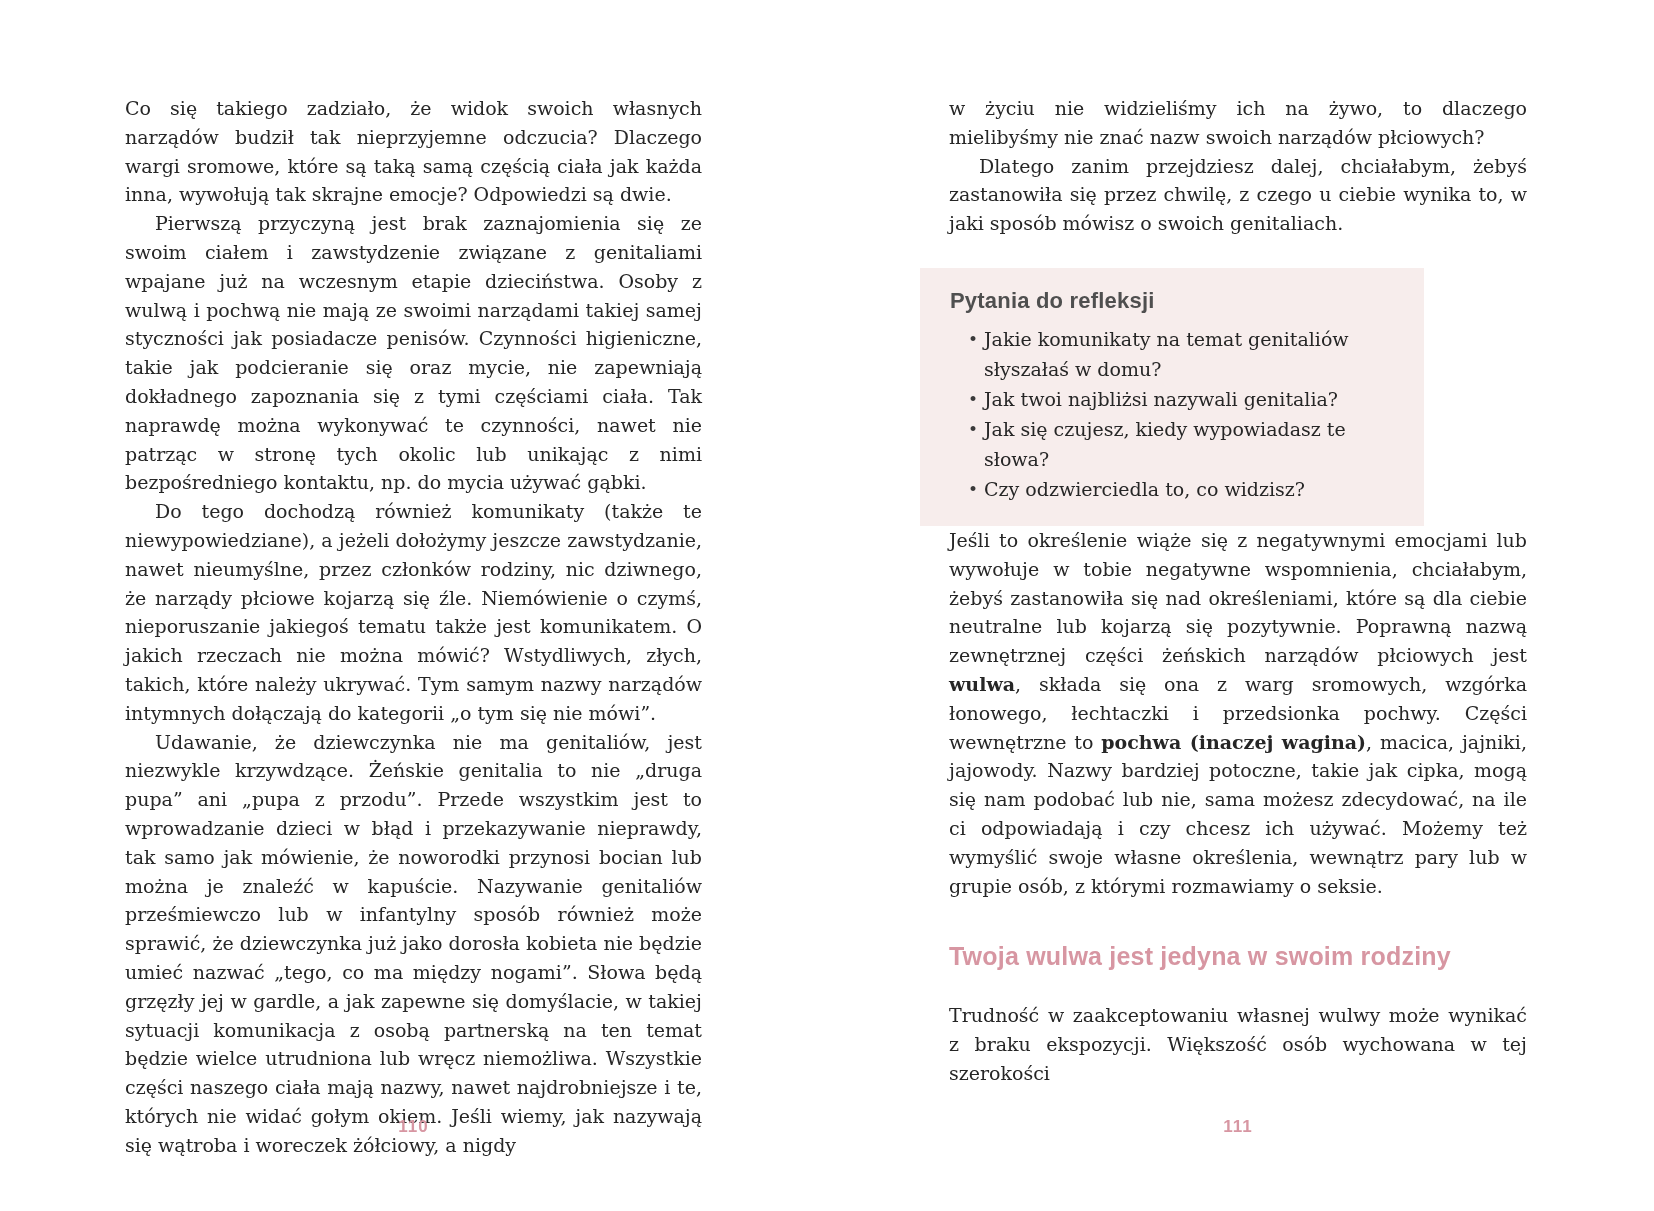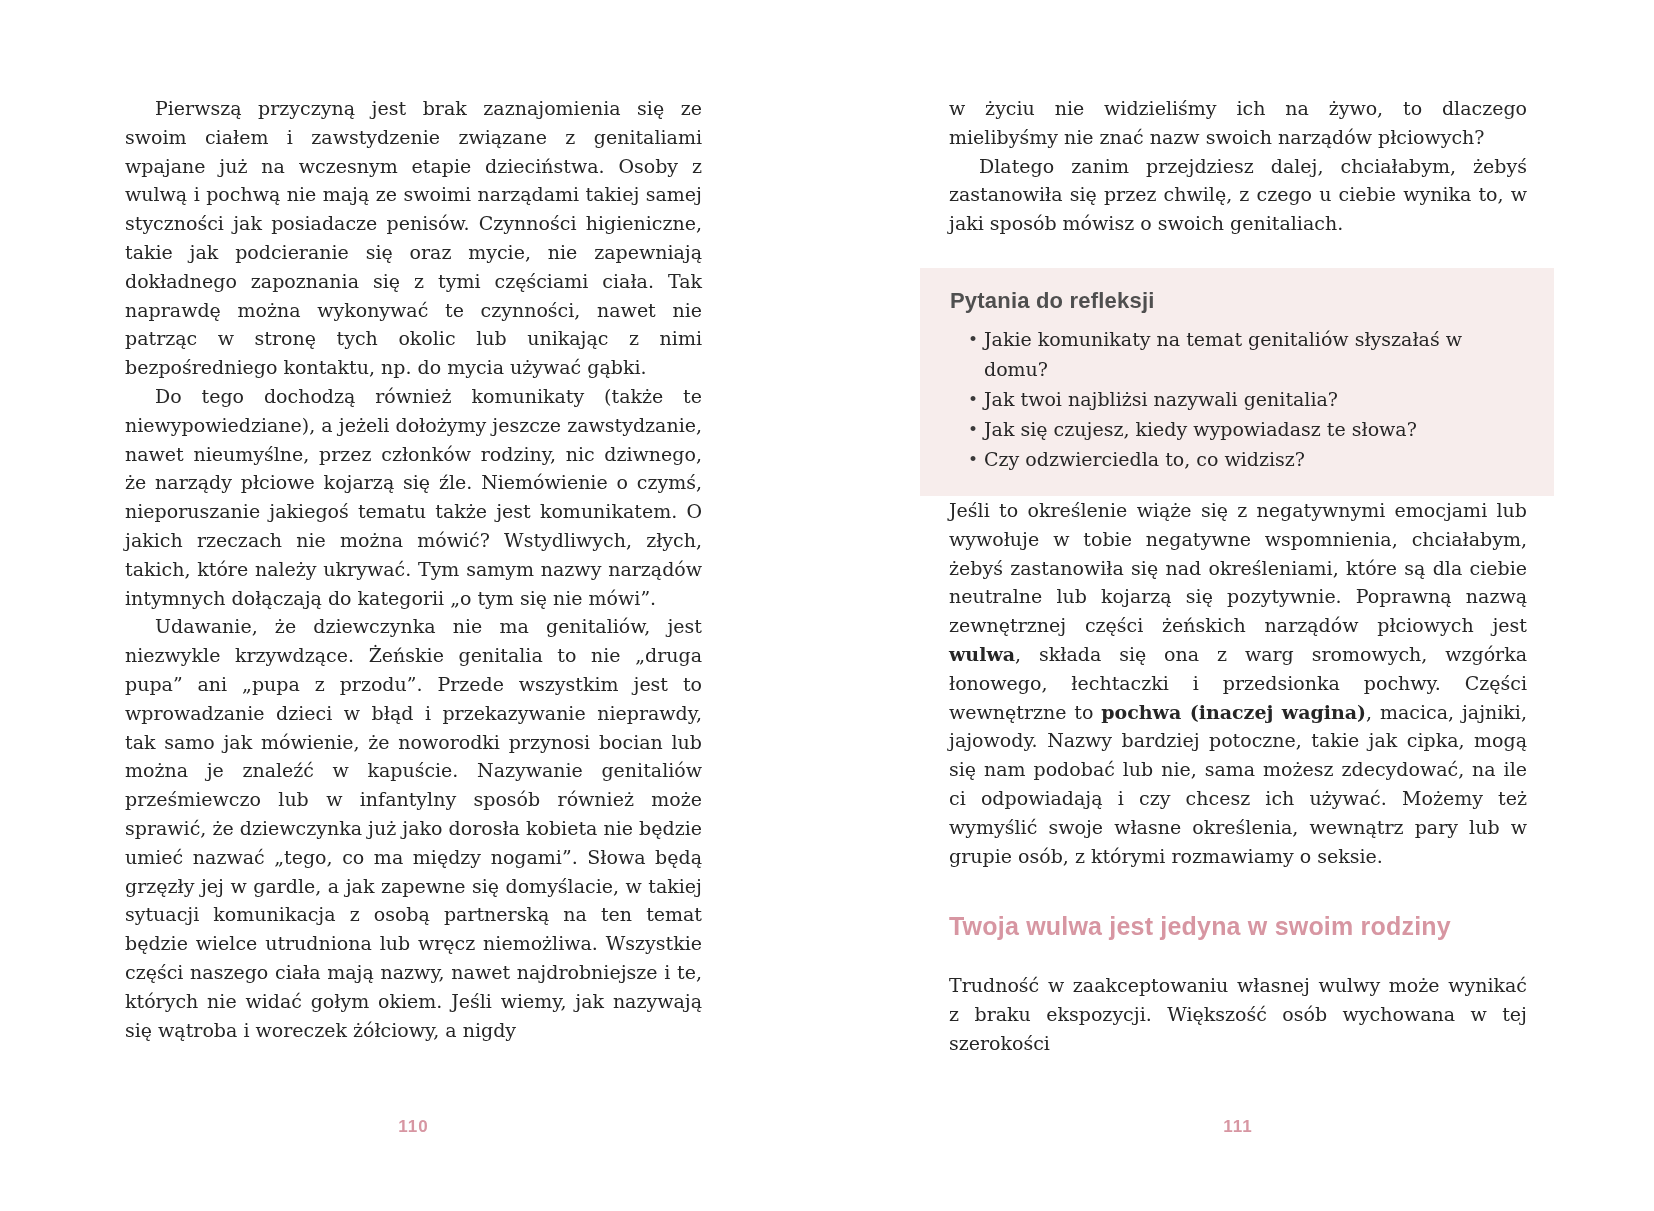--- a/index.html
+++ b/index.html
@@ -19,21 +19,21 @@
     margin: 0;
     font-size: 19px;
     line-height: 28.8px;
     text-align: justify;
     hyphens: none;
   }
   p.indent { text-indent: 30px; }
 
   .reflection-box {
     box-sizing: border-box;
-    width: 634px;
+    width: 504px;
     margin: 30px 0 0 -29px;
     padding: 20px 40px 22px 30px;
     background: #f7edec;
   }
   .reflection-title {
     margin: 0 0 10px 0;
     font-family: "Liberation Sans", sans-serif;
     font-weight: bold;
     font-size: 22px;
     color: #4f4f4f;
@@ -81,20 +81,21 @@
   }
   .page-number-left  { left: 125px; width: 577px; }
   .page-number-right { left: 949px; width: 578px; }
 
   b.term { font-weight: bold; }
 </style>
 </head>
 <body>
 
 <div class="column column-left">
+  <p class="body-par">Co się takiego zadziało, że widok swoich własnych narządów budził tak nieprzyjemne odczucia? Dlaczego wargi sromowe, które są taką samą częścią ciała jak każda inna, wywołują tak skrajne emocje? Odpowiedzi są dwie.</p>
   <p class="body-par indent">Pierwszą przyczyną jest brak zaznajomienia się ze swoim ciałem i zawstydzenie związane z genitaliami wpajane już na wczesnym etapie dzieciństwa. Osoby z wulwą i pochwą nie mają ze swoimi narządami takiej samej styczności jak posiadacze penisów. Czynności higieniczne, takie jak podcieranie się oraz mycie, nie zapewniają dokładnego zapoznania się z tymi częściami ciała. Tak naprawdę można wykonywać te czynności, nawet nie patrząc w stronę tych okolic lub unikając z nimi bezpośredniego kontaktu, np. do mycia używać gąbki.</p>
   <p class="body-par indent">Do tego dochodzą również komunikaty (także te niewypowiedziane), a jeżeli dołożymy jeszcze zawstydzanie, nawet nieumyślne, przez członków rodziny, nic dziwnego, że narządy płciowe kojarzą się źle. Niemówienie o czymś, nieporuszanie jakiegoś tematu także jest komunikatem. O jakich rzeczach nie można mówić? Wstydliwych, złych, takich, które należy ukrywać. Tym samym nazwy narządów intymnych dołączają do kategorii „o tym się nie mówi”.</p>
   <p class="body-par indent">Udawanie, że dziewczynka nie ma genitaliów, jest niezwykle krzywdzące. Żeńskie genitalia to nie „druga pupa” ani „pupa z przodu”. Przede wszystkim jest to wprowadzanie dzieci w błąd i przekazywanie nieprawdy, tak samo jak mówienie, że noworodki przynosi bocian lub można je znaleźć w kapuście. Nazywanie genitaliów prześmiewczo lub w infantylny sposób również może sprawić, że dziewczynka już jako dorosła kobieta nie będzie umieć nazwać „tego, co ma między nogami”. Słowa będą grzęzły jej w gardle, a jak zapewne się domyślacie, w takiej sytuacji komunikacja z osobą partnerską na ten temat będzie wielce utrudniona lub wręcz niemożliwa. Wszystkie części naszego ciała mają nazwy, nawet najdrobniejsze i te, których nie widać gołym okiem. Jeśli wiemy, jak nazywają się wątroba i woreczek żółciowy, a nigdy</p>
 </div>
 
 <div class="column column-right">
   <p class="body-par">w życiu nie widzieliśmy ich na żywo, to dlaczego mielibyśmy nie znać nazw swoich narządów płciowych?</p>
   <p class="body-par indent">Dlatego zanim przejdziesz dalej, chciałabym, żebyś zastanowiła się przez chwilę, z czego u ciebie wynika to, w jaki sposób mówisz o swoich genitaliach.</p>
 
   <div class="reflection-box">

